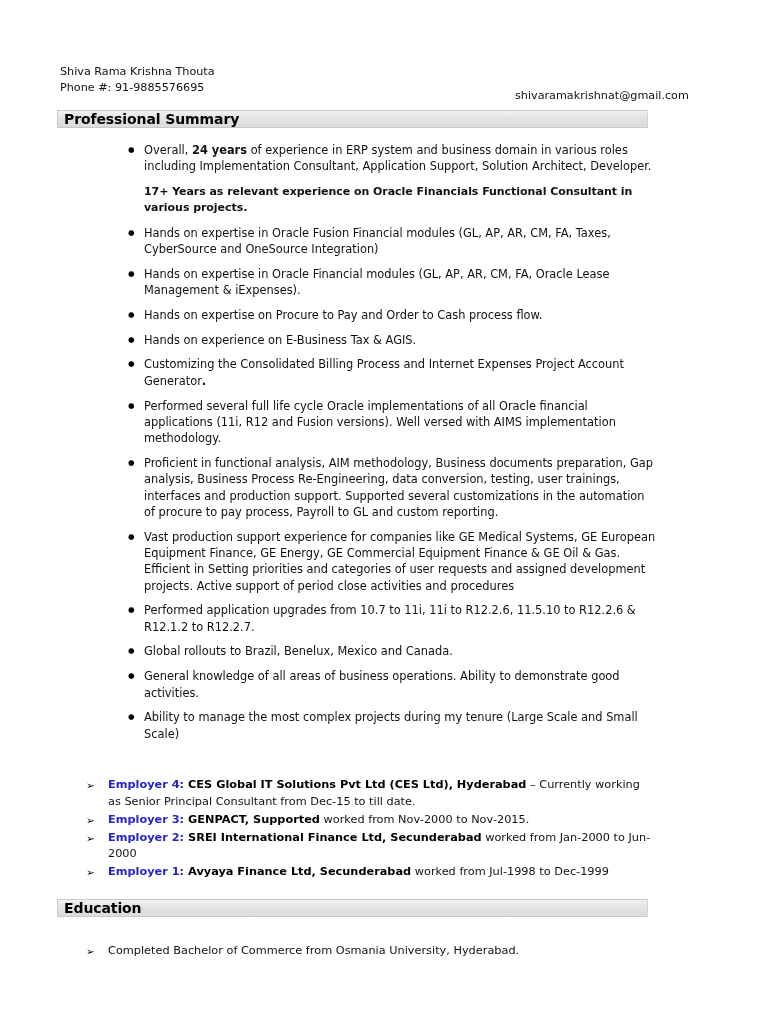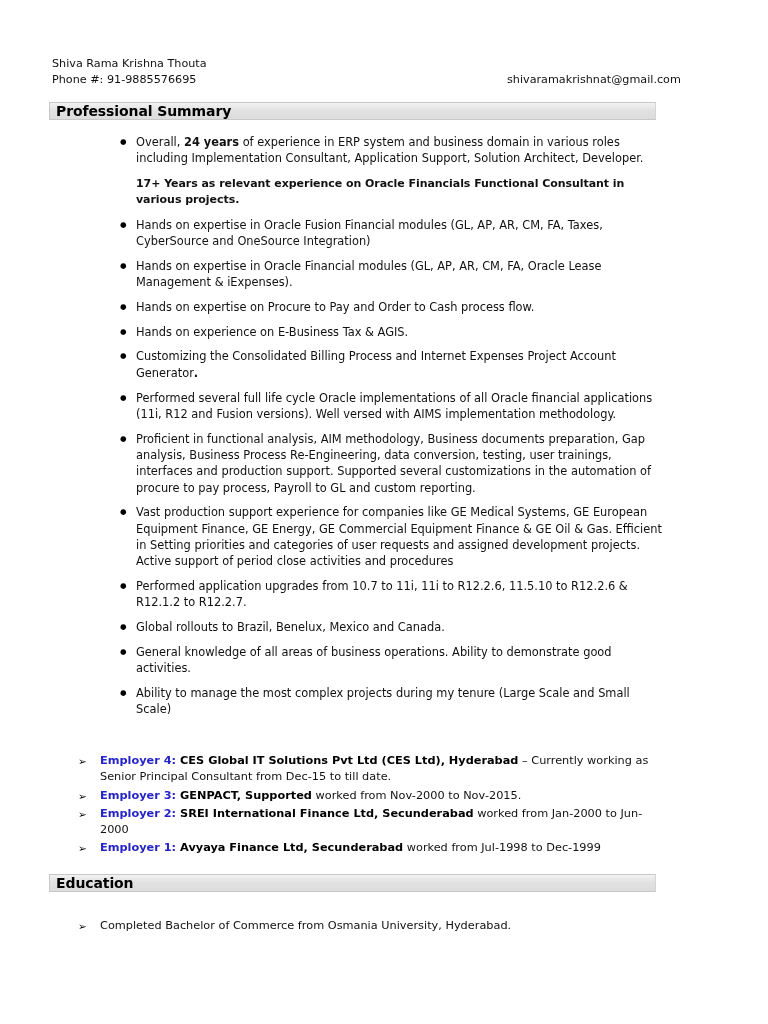--- a/index.html
+++ b/index.html
@@ -12,41 +12,41 @@
     height: 1024px;
     font-family: "DejaVu Sans", "Liberation Sans", sans-serif;
     color: #000000;
     overflow: hidden;
   }
   .page {
     position: relative;
     width: 708px;
     height: 1024px;
     box-sizing: border-box;
-    padding: 8px;
+    padding: 16px;
   }
 
   
   .contact {
     position: relative;
     margin: 0;
     padding: 48px 44px 0 44px;
     box-sizing: border-box;
   }
   .contact-row {
     position: relative;
     font-size: 11.2px;
     line-height: 15.5px;
     color: #111;
     white-space: nowrap;
   }
   .contact-email {
     position: absolute;
     left: 455px;
-    top: 0;
+    top: 8px;
     font-size: 11.2px;
     color: #111;
     text-align: right;
   }
 
   
   .section-bar {
     margin: 0 44px 0 41px;
     height: 18px;
     background: linear-gradient(to bottom, #f2f2f2 0%, #e2e2e2 45%, #dcdcdc 100%);

